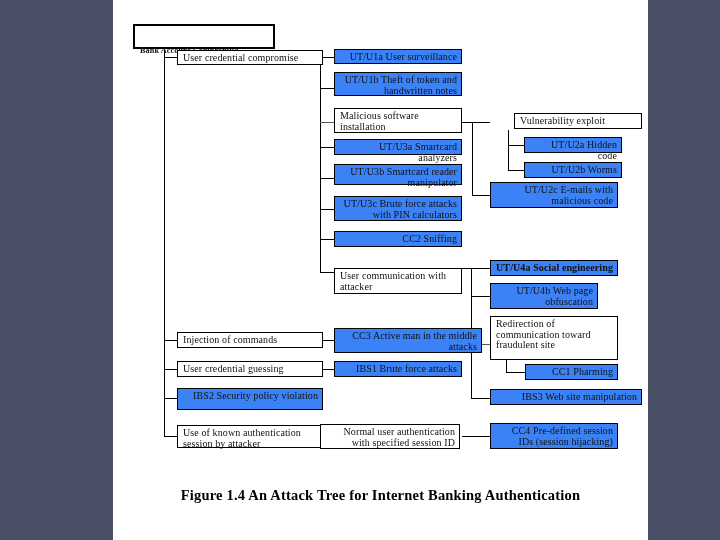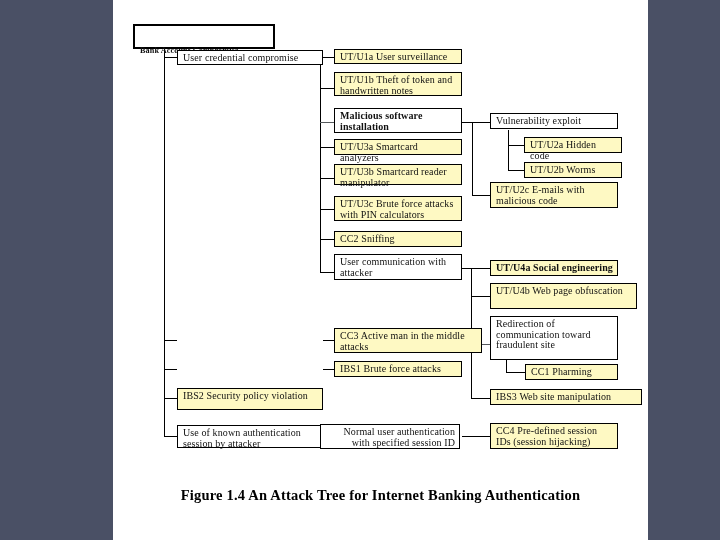--- a/index.html
+++ b/index.html
@@ -27,21 +27,21 @@
     border:1.6px solid #000000;
     background:#ffffff;
     color:#111111;
     font-size:10px;
     line-height:10.5px;
     letter-spacing:.1px;
     padding:2px 4px 1px 5px;
     white-space:pre-line;
     z-index:6;
   }
-  .node.green{ background:#fef9c3; }
+  .node.green{ background:#3b82f6;text-align:right; }
   .node.root{
     border-width:2px;
     font-weight:bold;
     font-size:8.2px;
     padding-top:20px;
     text-align:left;
   }
 
   
   .ln{position:absolute;background:#000000;z-index:2;}
@@ -76,21 +76,23 @@
     <div class="ln v" style="left:164px;top:38px;height:398px;"></div>
 
     <div class="ln h" style="left:164px;top:57px;width:13px;"></div>
     <div class="ln h" style="left:164px;top:340px;width:13px;"></div>
     <div class="ln h" style="left:164px;top:369px;width:13px;"></div>
     <div class="ln h" style="left:164px;top:398px;width:13px;"></div>
     <div class="ln h" style="left:164px;top:436px;width:13px;"></div>
 
     <div class="node" style="left:177px;top:50px;width:146px;height:15px;">User credential compromise</div>
 
+    <div class="node" style="left:177px;top:332px;width:146px;height:16px;">Injection of commands</div>
 
+    <div class="node" style="left:177px;top:361px;width:146px;height:16px;">User credential guessing</div>
 
     <div class="node green" style="left:177px;top:388px;width:146px;height:22px;">IBS2 Security policy violation</div>
 
     <div class="node" style="left:177px;top:425px;width:146px;height:23px;">Use of known authentication session by attacker</div>
 
     <div class="ln h" style="left:323px;top:57px;width:10px;"></div>
     <div class="ln v" style="left:320px;top:57px;height:215px;"></div>
     <div class="ln h" style="left:320px;top:57px;width:14px;"></div>
     <div class="ln h" style="left:320px;top:88px;width:14px;"></div>
     <div class="ln h thin" style="left:320px;top:122px;width:14px;"></div>
@@ -103,31 +105,31 @@
     <div class="ln h" style="left:323px;top:340px;width:11px;"></div>
 
     <div class="ln h" style="left:323px;top:369px;width:11px;"></div>
 
     <div class="ln h" style="left:323px;top:436px;width:11px;"></div>
 
     <div class="node green" style="left:334px;top:49px;width:128px;height:15px;">UT/U1a User surveillance</div>
 
     <div class="node green" style="left:334px;top:72px;width:128px;height:24px;">UT/U1b Theft of token and handwritten notes</div>
 
-    <div class="node" style="left:334px;top:108px;width:128px;height:25px;font-weight:bold;">Malicious software installation</div>
+    <div class="node" style="left:334px;top:108px;width:128px;height:25px;">Malicious software installation</div>
 
     <div class="node green" style="left:334px;top:139px;width:128px;height:16px;">UT/U3a Smartcard analyzers</div>
 
     <div class="node green" style="left:334px;top:164px;width:128px;height:21px;">UT/U3b Smartcard reader manipulator</div>
 
     <div class="node green" style="left:334px;top:196px;width:128px;height:25px;">UT/U3c Brute force attacks with PIN calculators</div>
 
     <div class="node green" style="left:334px;top:231px;width:128px;height:16px;">CC2 Sniffing</div>
 
-    <div class="node" style="left:334px;top:254px;width:128px;height:26px;">User communication with attacker</div>
+    <div class="node" style="left:334px;top:268px;width:128px;height:26px;">User communication with attacker</div>
 
     <div class="node green" style="left:334px;top:328px;width:148px;height:25px;">CC3 Active man in the middle attacks</div>
 
     <div class="node green" style="left:334px;top:361px;width:128px;height:16px;">IBS1 Brute force attacks</div>
 
     <div class="node" style="left:320px;top:424px;width:140px;height:25px;text-align:right;">Normal user authentication with specified session ID</div>
 
     <div class="ln h" style="left:462px;top:122px;width:10px;"></div>
     <div class="ln v" style="left:472px;top:122px;height:73px;"></div>
     <div class="ln h" style="left:472px;top:122px;width:18px;"></div>
@@ -142,31 +144,31 @@
     <div class="ln h" style="left:471px;top:268px;width:19px;"></div>
     <div class="ln h" style="left:471px;top:296px;width:19px;"></div>
     <div class="ln h thin" style="left:471px;top:344px;width:19px;"></div>
     <div class="ln h" style="left:471px;top:398px;width:19px;"></div>
 
     <div class="ln v" style="left:506px;top:356px;height:17px;"></div>
     <div class="ln h" style="left:506px;top:372px;width:19px;"></div>
 
     <div class="ln h" style="left:462px;top:436px;width:28px;"></div>
 
-    <div class="node" style="left:490px;top:113px;width:128px;height:16px;">Vulnerability exploit</div>
+    <div class="node" style="left:514px;top:113px;width:128px;height:16px;">Vulnerability exploit</div>
 
     <div class="node green" style="left:524px;top:137px;width:98px;height:16px;">UT/U2a Hidden code</div>
 
     <div class="node green" style="left:524px;top:162px;width:98px;height:16px;">UT/U2b Worms</div>
 
     <div class="node green" style="left:490px;top:182px;width:128px;height:26px;">UT/U2c E-mails with malicious code</div>
 
     <div class="node green" style="left:490px;top:260px;width:128px;height:16px;font-weight:bold;">UT/U4a Social engineering</div>
 
-    <div class="node green" style="left:490px;top:283px;width:147px;height:26px;font-family:Liberation Serif, serif;">UT/U4b Web page obfuscation</div>
+    <div class="node green" style="left:490px;top:283px;width:108px;height:26px;font-family:Liberation Serif, serif;">UT/U4b Web page obfuscation</div>
 
     <div class="node" style="left:490px;top:316px;width:128px;height:44px;">Redirection of communication toward fraudulent site</div>
 
     <div class="node green" style="left:525px;top:364px;width:93px;height:16px;">CC1 Pharming</div>
 
     <div class="node green" style="left:490px;top:389px;width:152px;height:16px;">IBS3 Web site manipulation</div>
 
     <div class="node green" style="left:490px;top:423px;width:128px;height:26px;">CC4 Pre-defined session IDs (session hijacking)</div>
 
   </div>

